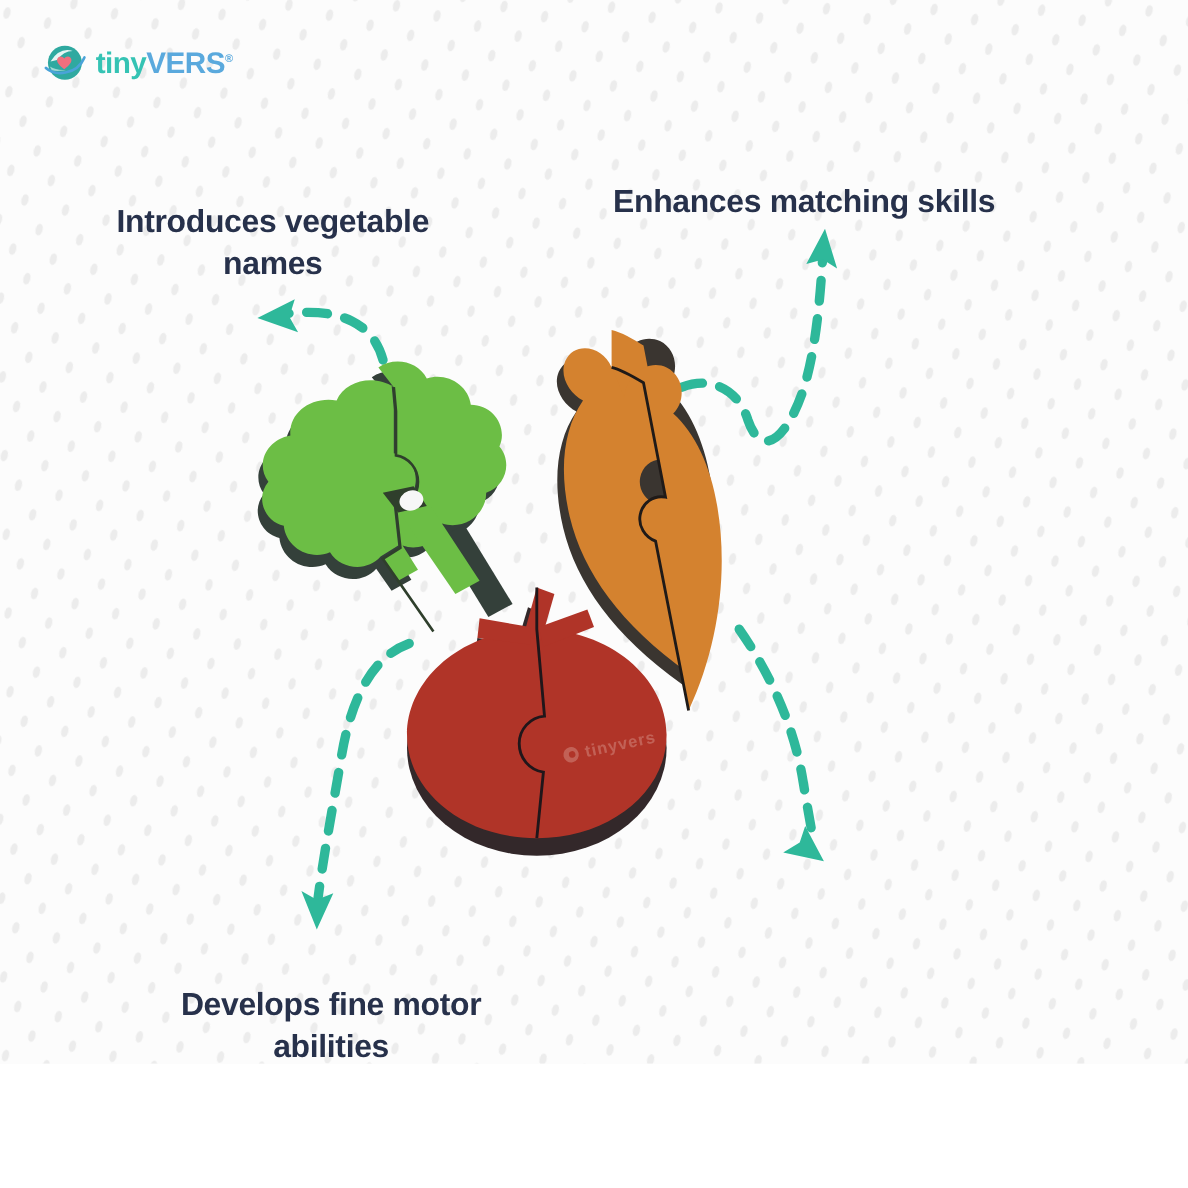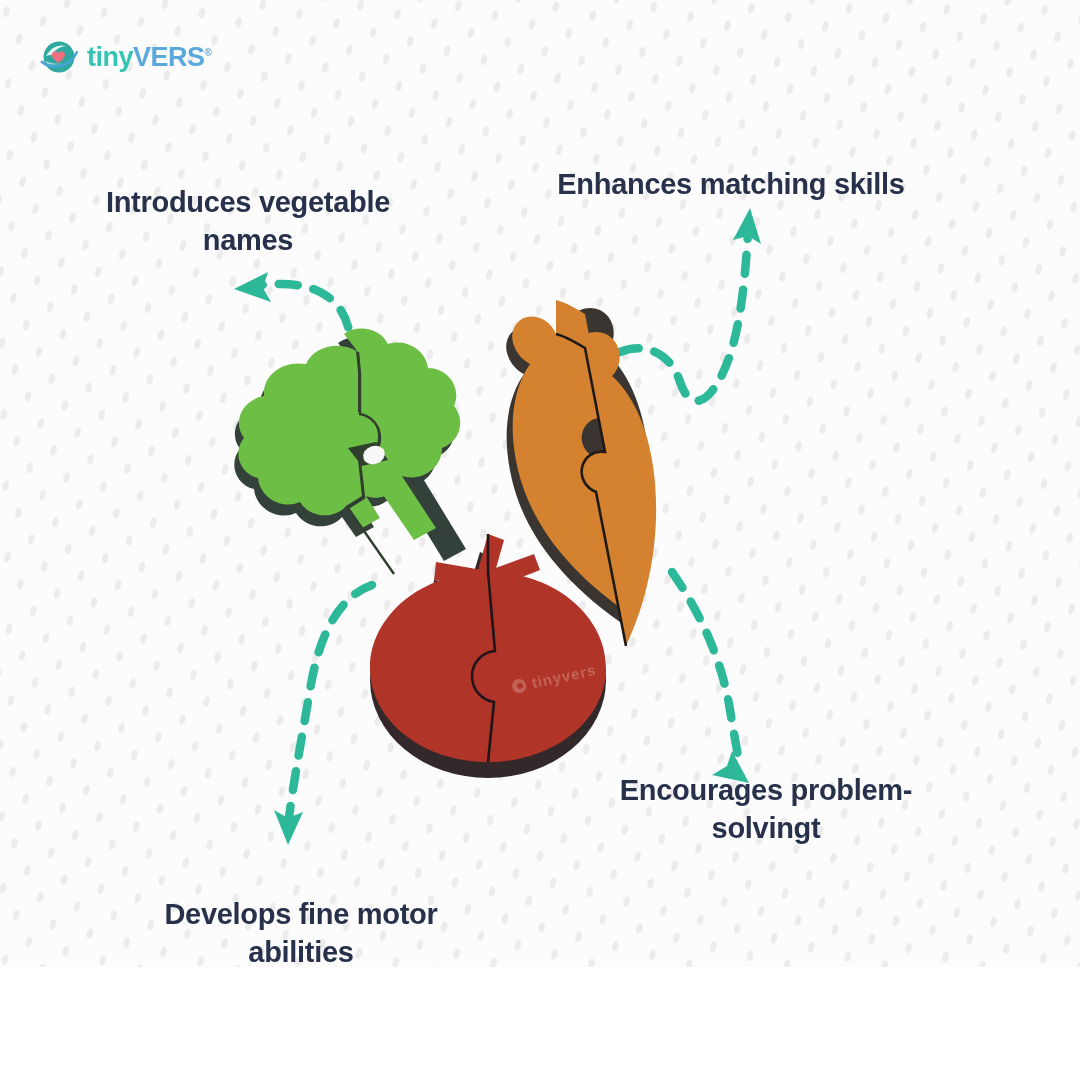--- a/index.html
+++ b/index.html
@@ -228,17 +228,16 @@
         <circle cx="1" cy="-4" r="3" fill="#b03428"></circle>
         <text x="13" y="1" font-family="Liberation Sans, sans-serif" font-size="15" font-weight="700" fill="#f3d7cf" letter-spacing="1">tinyvers</text>
       </g>
     </g>
   </svg>
 
   <div class="callout" id="label-vegetable-names">Introduces vegetable names</div>
 
   <div class="callout" id="label-matching-skills">Enhances matching skills</div>
 
-  <div class="callout" id="label-problem-solving">Encourages problem-solvingt</div>
 
   <div class="callout" id="label-fine-motor">Develops fine motor abilities</div>
 
 </div>
 
 </body></html>

